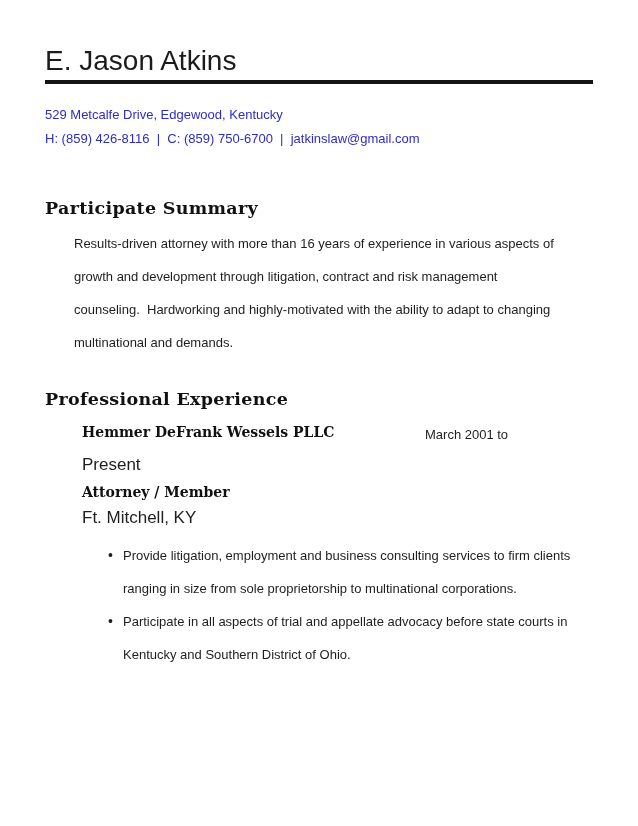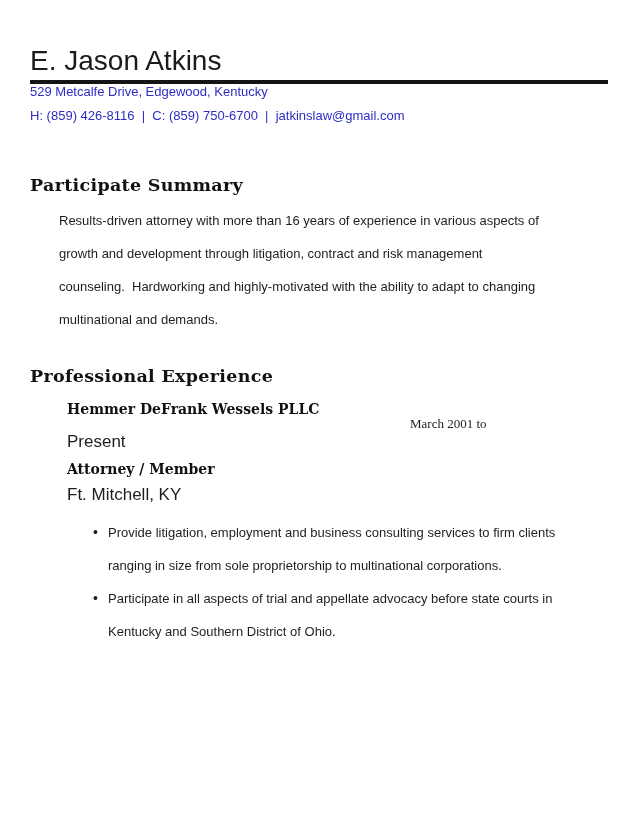--- a/index.html
+++ b/index.html
@@ -5,21 +5,21 @@
   * { margin: 0; padding: 0; box-sizing: border-box; }
   html, body { background: #ffffff; }
   :root { --accent-blue: #2d2dc4; --ink: #1c1c1c; }
 
   .page {
     position: relative;
     width: 638px;
     height: 826px;
     margin: 0 auto;
     background: #ffffff;
-    padding: 0 30px;
+    padding: 0 45px;
     overflow: hidden;
     font-family: "Liberation Sans", sans-serif;
     color: var(--ink);
   }
 
   .resume-name {
     margin-top: 44px;
     font-family: "Liberation Sans", sans-serif;
     font-weight: 400;
     font-size: 28px;
@@ -33,21 +33,21 @@
     border-top: 1.5px solid #141414;
     border-bottom: 3px solid #141414;
   }
 
   .blue-line {
     font-size: 13px;
     line-height: 16px;
     color: var(--accent-blue);
     white-space: pre;
   }
-  .address-line { margin-top: 0; }
+  .address-line { margin-top: 23px; }
   .contact-line { margin-top: 8px; }
 
   .section-heading {
     font-family: "DejaVu Serif", serif;
     font-weight: 700;
     font-size: 17.5px;
     line-height: 20px;
     letter-spacing: 0.3px;
     color: #111111;
   }
@@ -73,22 +73,22 @@
   }
   .company {
     font-family: "DejaVu Serif", serif;
     font-weight: 700;
     font-size: 14px;
     color: #111111;
   }
   .job-date {
     position: absolute;
     left: 343px;
-    top: 15px;
-    font-family: Liberation Serif, serif;
+    top: 3px;
+    font-family: Liberation Sans, sans-serif;
     font-weight: 400;
     font-size: 13px;
     line-height: 16px;
     color: #1e1e1e;
     white-space: pre;
   }
 
   .plain {
     font-size: 17px;
     line-height: 16px;

